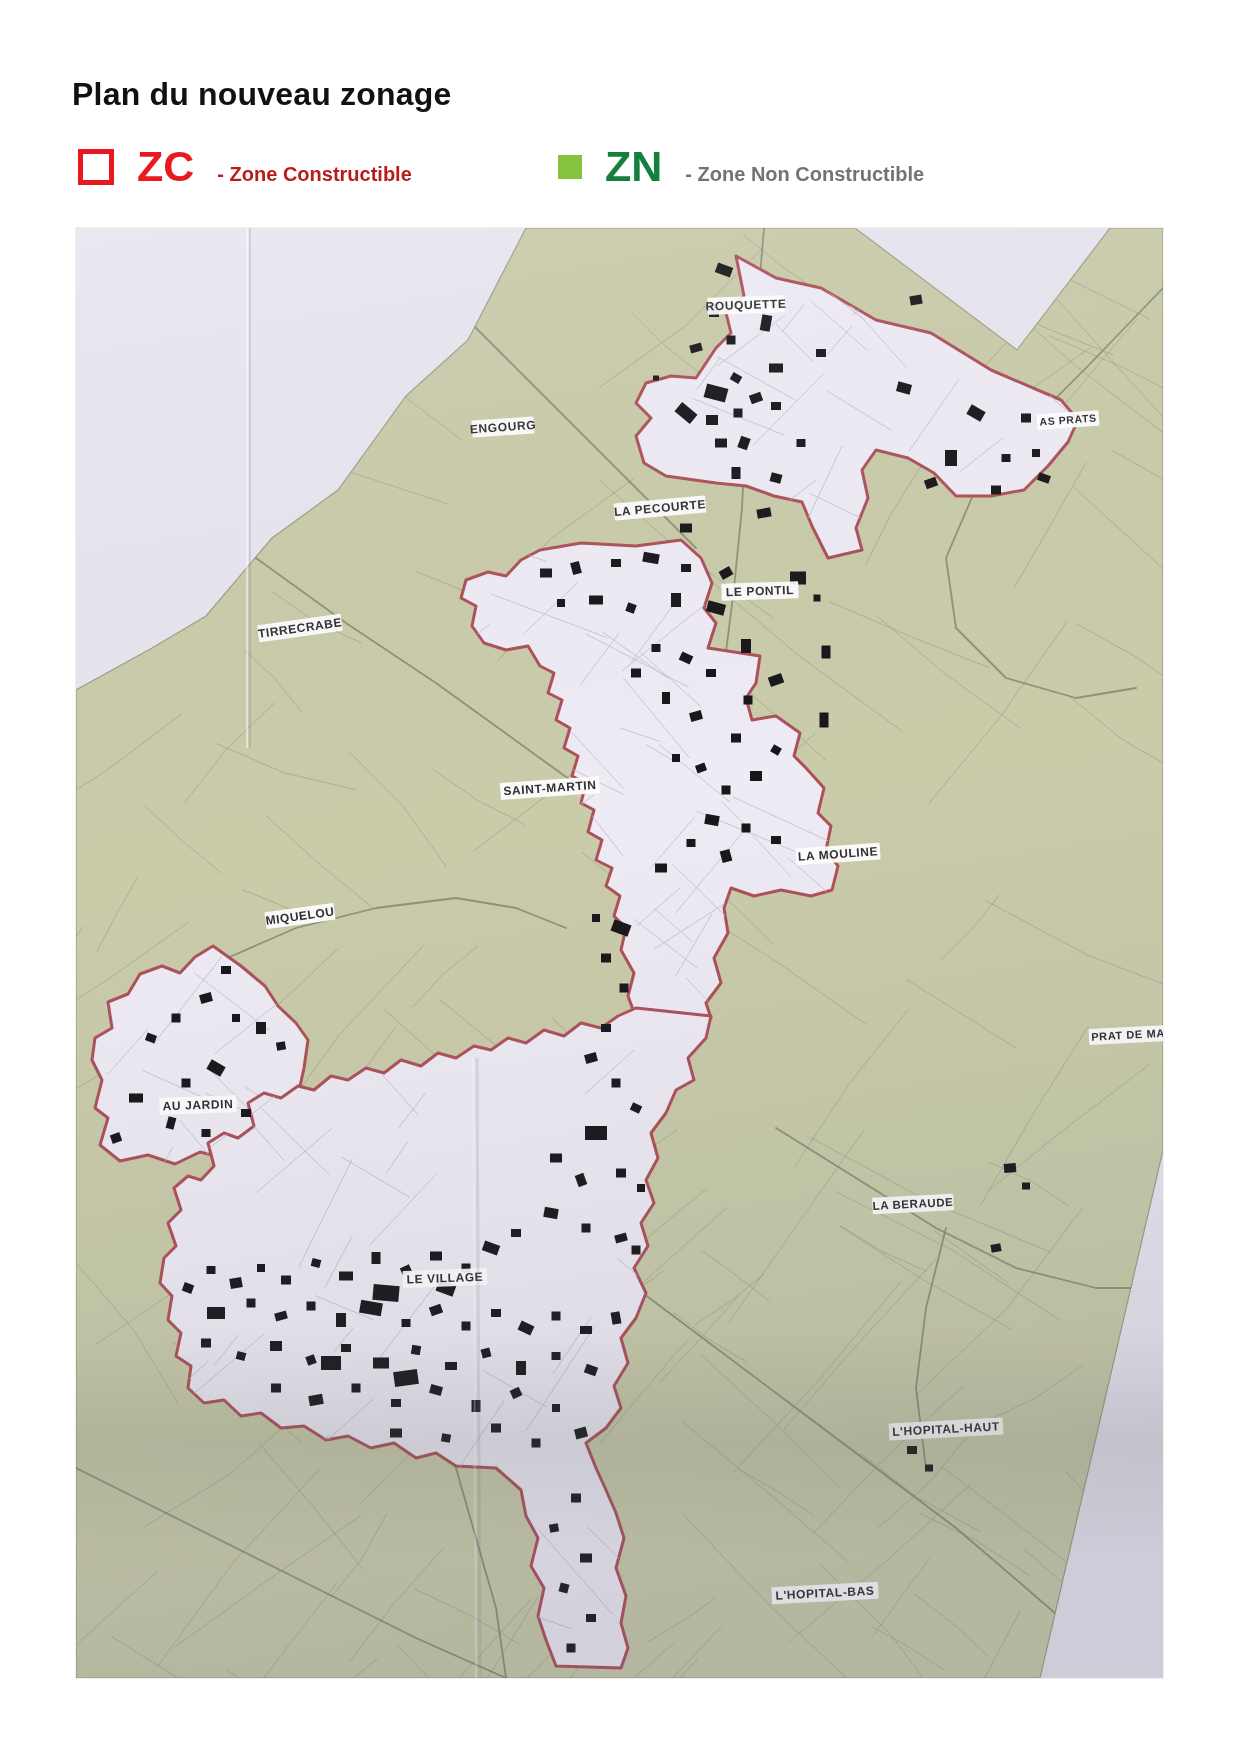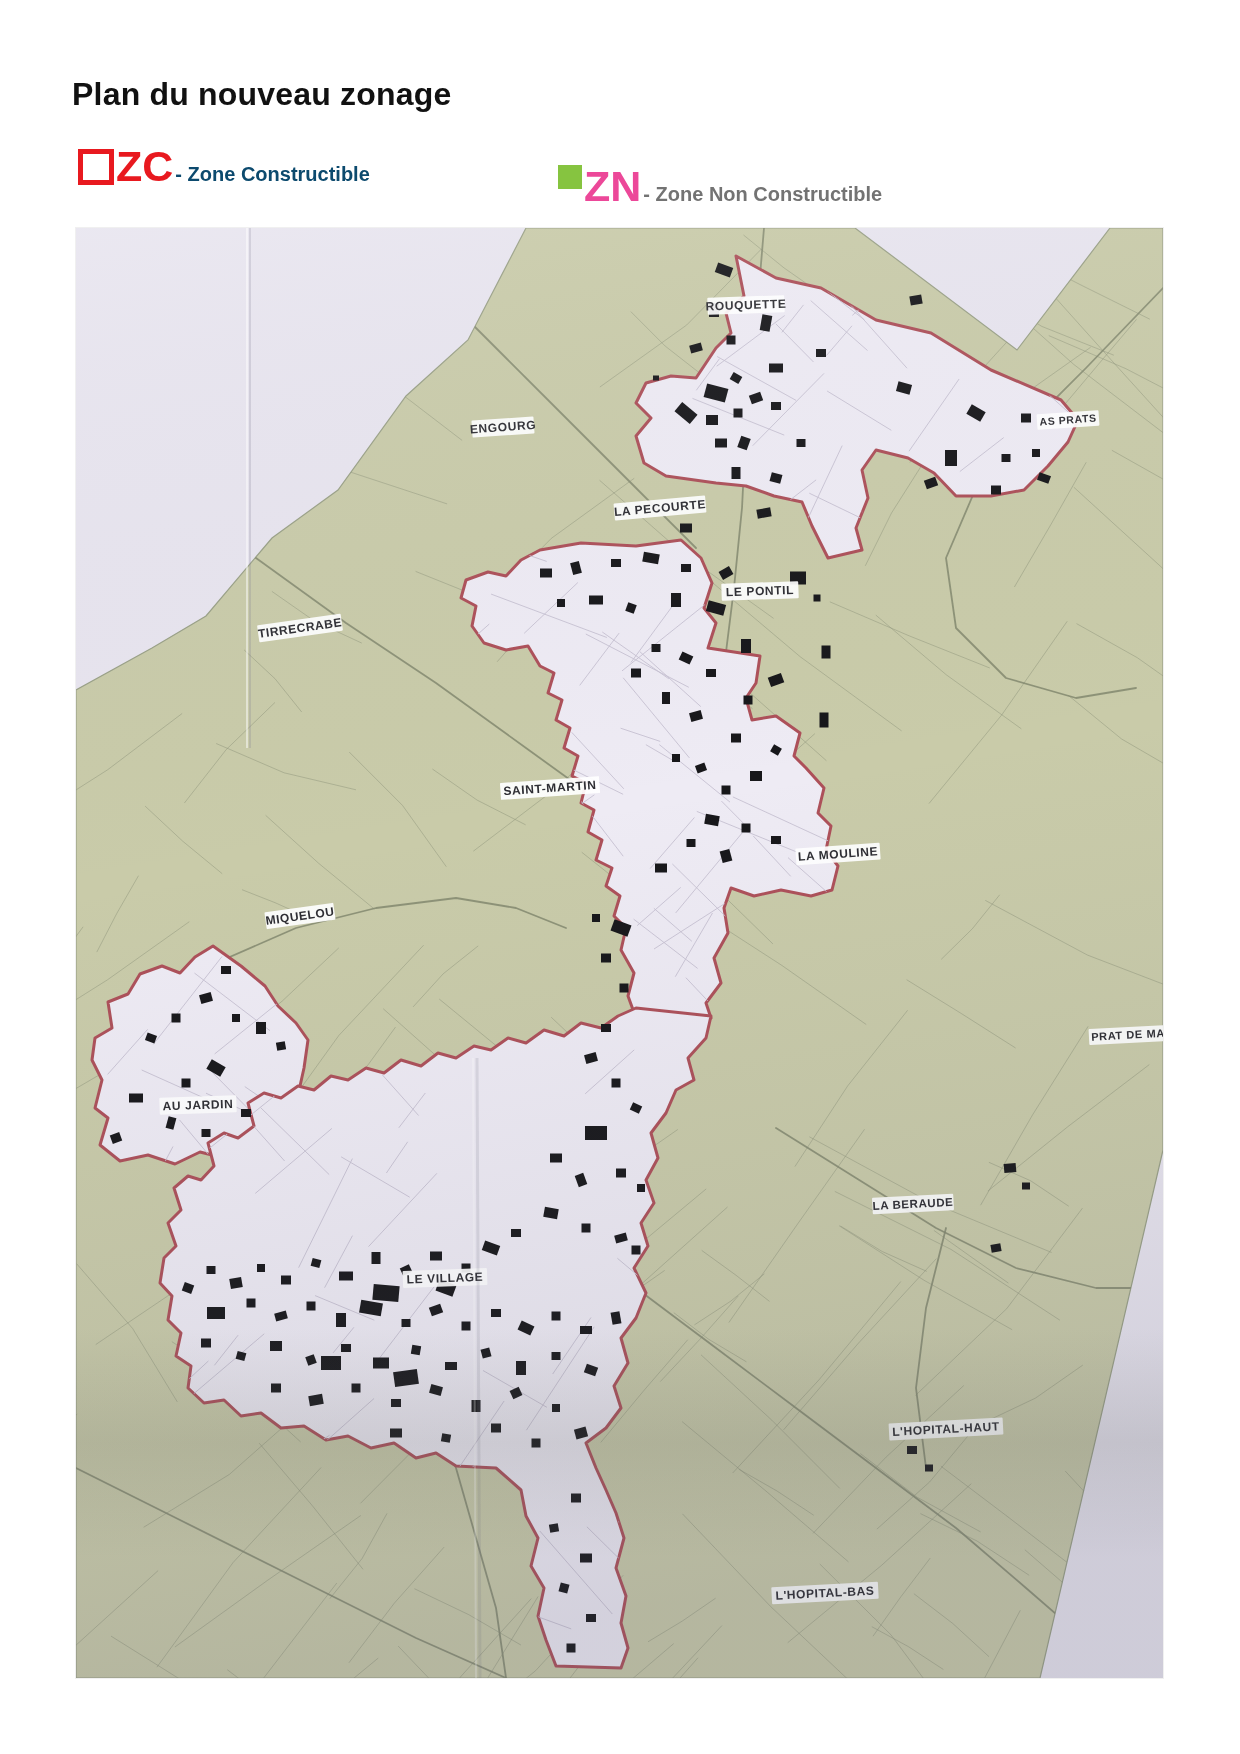--- a/index.html
+++ b/index.html
@@ -5,21 +5,21 @@
   html,body{margin:0;padding:0;}
   body{
     width:1240px;height:1754px;position:relative;background:#ffffff;
     font-family:"Liberation Sans", sans-serif;overflow:hidden;
   }
   .page-title{
     position:absolute;left:72px;top:76px;
     font-size:32px;font-weight:bold;color:#111;letter-spacing:.2px;
   }
   .legend{position:absolute;top:143px;left:0;width:1240px;height:52px;}
-  .legend-item{position:absolute;display:flex;align-items:baseline;gap:2px;}
+  .legend-item{position:absolute;display:flex;align-items:baseline;gap:23px;}
   .legend-item .swatch{align-self:center;display:inline-block;}
   .swatch-zc{width:26px;height:26px;border:5px solid #e8191f;background:transparent;}
   .swatch-zn{width:24px;height:24px;background:#86c440;}
   .legend-code{font-size:43px;font-weight:800;line-height:1;}
   .legend-desc{font-size:20px;font-weight:700;}
   .zc-text{color:#e8191f;}
   .zn-text{color:#86c440;}
   #legend-zc{left:78px;top:2px;}
   #legend-zn{left:558px;top:2px;}
   #map-wrap{
@@ -34,25 +34,25 @@
 </style>
 </head>
 <body>
 
 <div class="page-title">Plan du nouveau zonage</div>
 
 <div class="legend">
   <div class="legend-item" id="legend-zc">
     <span class="swatch swatch-zc" style="border-color: rgb(232, 25, 31);"></span>
     <span class="legend-code zc-text" style="color: rgb(232, 25, 31);">ZC</span>
-    <span class="legend-desc zc-text" style="color: #0c4a6e;">- Zone Constructible</span>
+    <span class="legend-desc zc-text" style="color: #b91c1c;">- Zone Constructible</span>
   </div>
   <div class="legend-item" id="legend-zn">
     <span class="swatch swatch-zn" style="background: rgb(134, 196, 64);"></span>
-    <span class="legend-code zn-text" style="color: #ec4899; margin-top: 20px;">ZN</span>
+    <span class="legend-code zn-text" style="color: #15803d;">ZN</span>
     <span class="legend-desc zn-text" style="color: #737373;">- Zone Non Constructible</span>
   </div>
 </div>
 
 <div id="map-wrap">
   <svg id="map-svg" viewBox="0 0 1087 1450">
       <defs>
         <clipPath id="clip-land">
           <path d="M450,0 L779,0 L941,122 L1034,0 L1087,0 L1087,922 L964,1450 L0,1450 L0,462 L76,420 L130,388 L196,310 L262,262 L330,168 L392,112 Z"></path>
         </clipPath>

